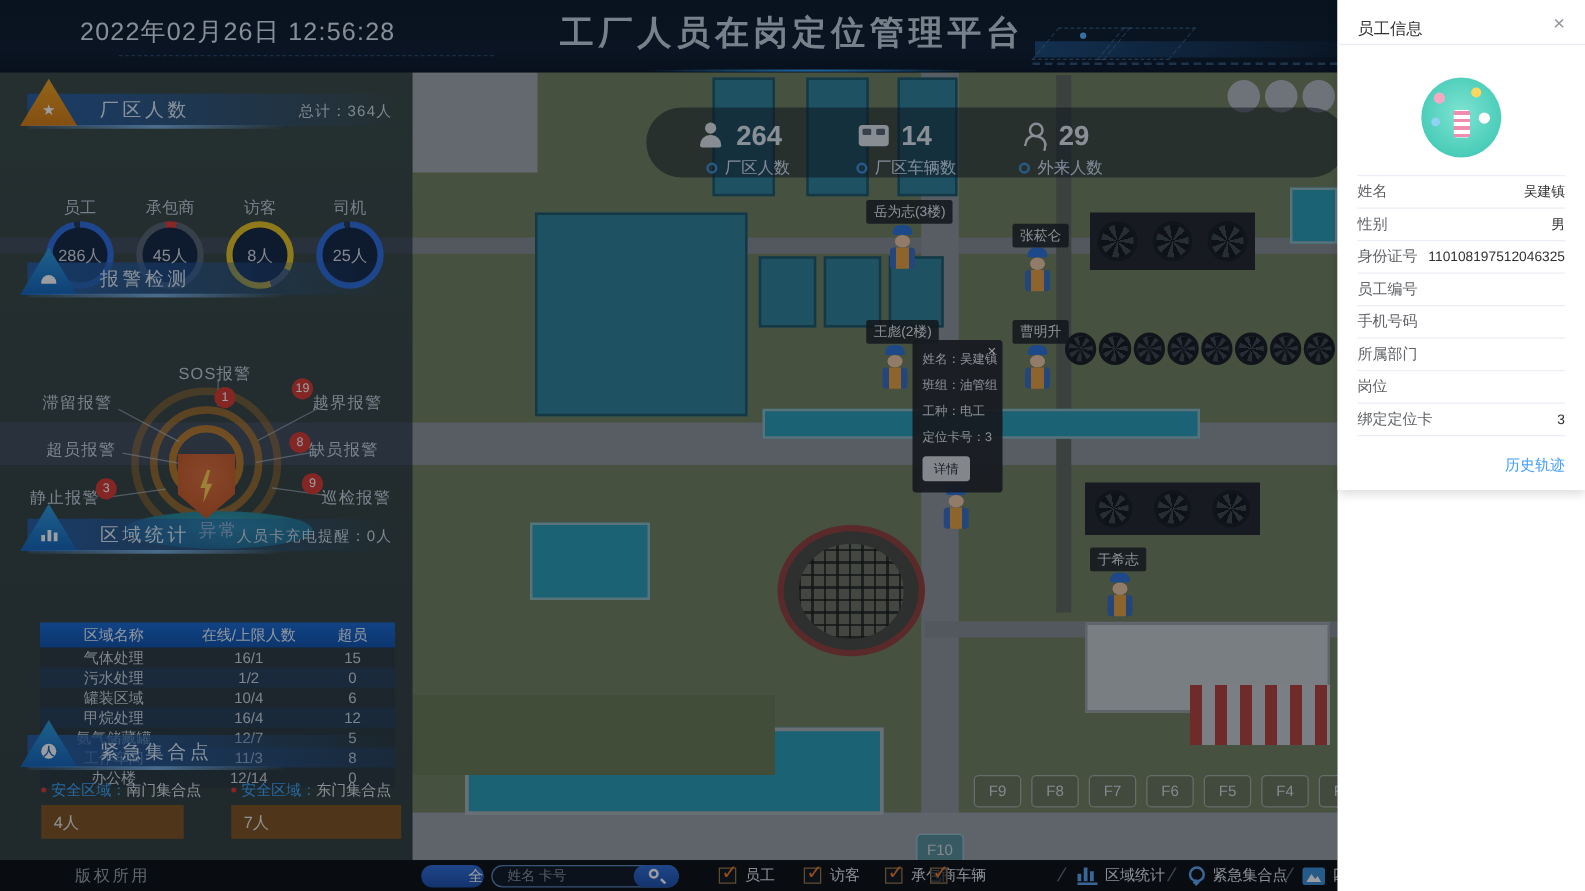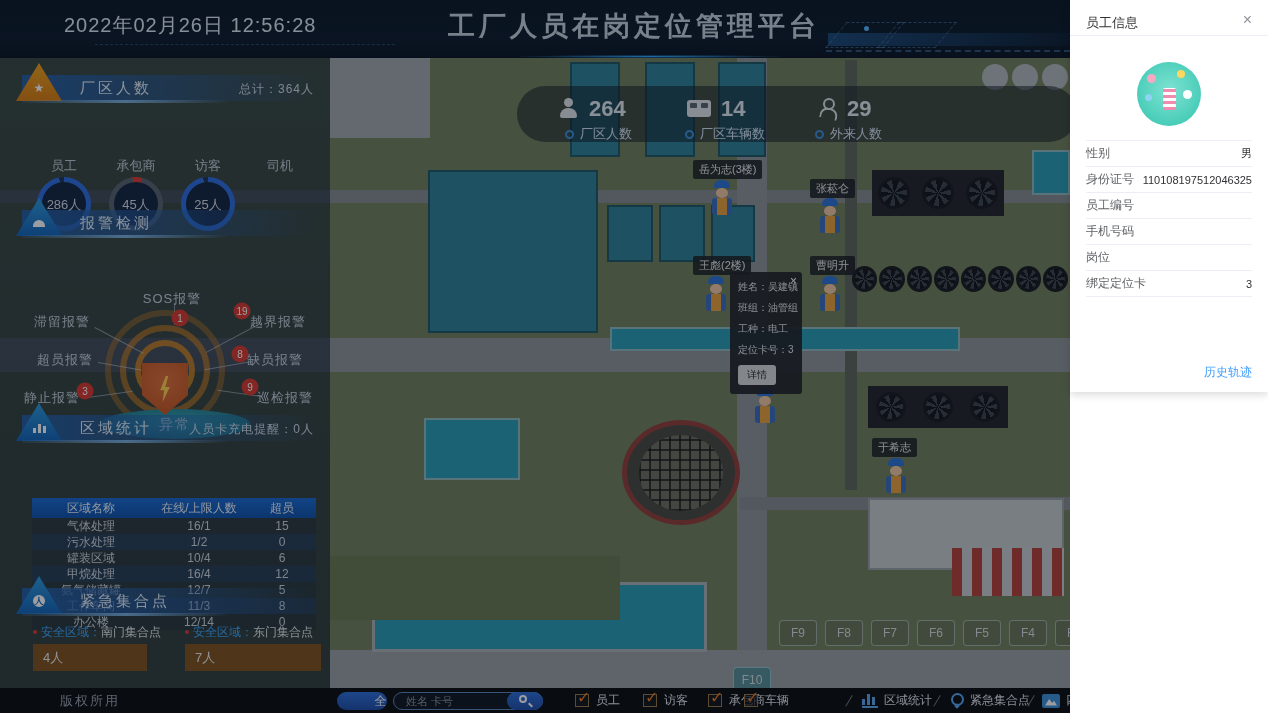--- a/index.html
+++ b/index.html
@@ -333,20 +333,25 @@
           <div class="ringc rc0">
             <span>286人</span>
           </div>
         </div>
       <div class="ringcol">
           <div class="ringc rc1">
             <span>45人</span>
           </div>
         </div>
       <div class="ringcol">
+          <div class="ringc rc2">
+            <span>8人</span>
+          </div>
+        </div>
+      <div class="ringcol">
           <div class="ringc rc3">
             <span>25人</span>
           </div>
         </div>
     </div>
 
     <div class="sec-hd" style="top:165px;">
       <div class="tri blue">
           <span class="dome"></span>
         </div>
@@ -522,36 +527,44 @@
       </div>
       <div id="avatar">
         <i class="d1"></i>
           <i class="d2"></i>
           <i class="d3"></i>
           <i class="d4"></i>
           <i class="tower" style="border-radius:2px;"></i>
       </div>
       <div id="fields">
         <div class="frow">
+            <span class="fl">姓名</span>
+            <span class="fv">吴建镇</span>
+          </div>
+        <div class="frow">
             <span class="fl">性别</span>
             <span class="fv">男</span>
           </div>
         <div class="frow">
             <span class="fl">身份证号</span>
             <span class="fv">110108197512046325</span>
           </div>
         <div class="frow">
             <span class="fl">员工编号</span>
             <span class="fv"></span>
           </div>
         <div class="frow">
             <span class="fl">手机号码</span>
             <span class="fv"></span>
           </div>
         <div class="frow">
+            <span class="fl">所属部门</span>
+            <span class="fv"></span>
+          </div>
+        <div class="frow">
             <span class="fl">岗位</span>
             <span class="fv"></span>
           </div>
         <div class="frow">
             <span class="fl">绑定定位卡</span>
             <span class="fv">3</span>
           </div>
       </div>
       <span id="history-link">历史轨迹</span>
     </div>

